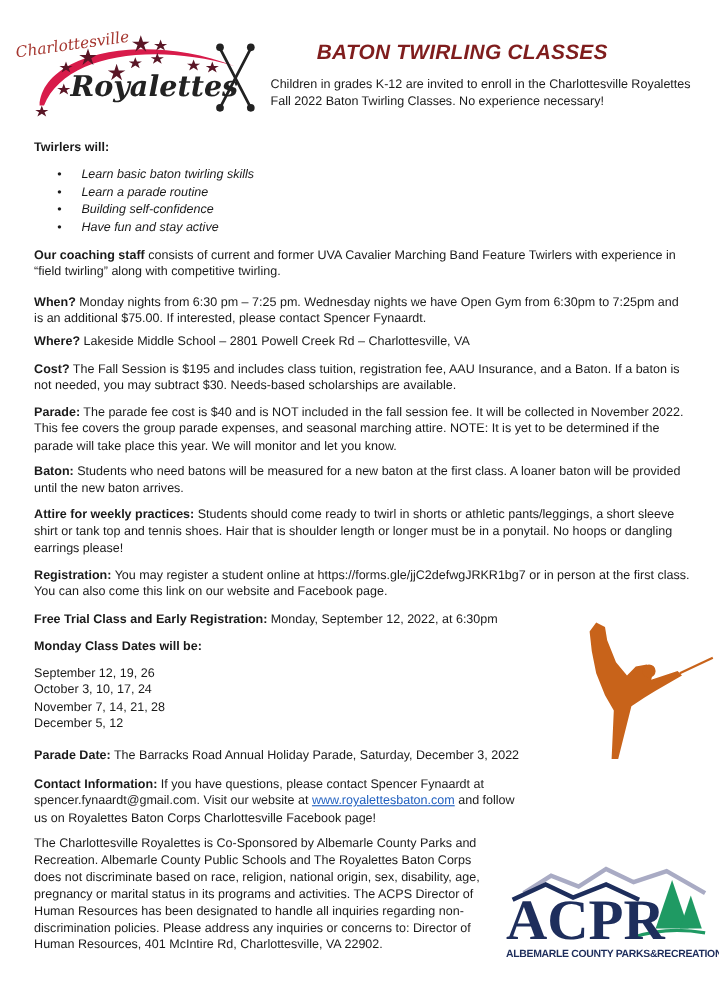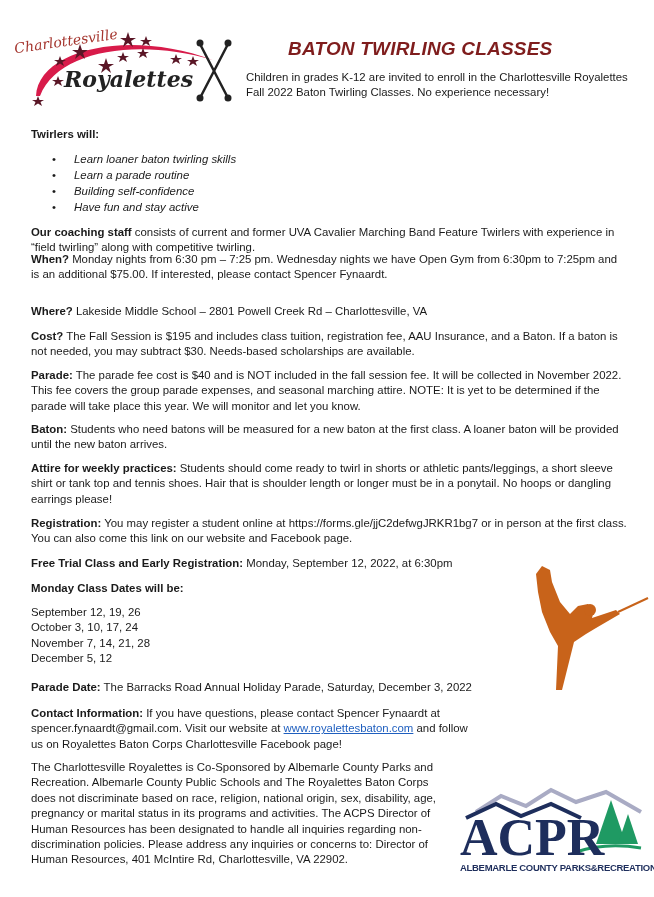--- a/index.html
+++ b/index.html
@@ -50,41 +50,41 @@
       <line x1="220" y1="34" x2="192" y2="88"></line>
     </g>
     <g fill="#222">
       <circle cx="192" cy="33" r="3.5"></circle>
         <circle cx="220" cy="33" r="3.5"></circle>
       <circle cx="192" cy="88" r="3.5"></circle>
         <circle cx="220" cy="88" r="3.5"></circle>
     </g>
   </svg>
   <span class="abs" style="left:6px;top:24px;font-family:'DejaVu Serif',serif;font-style:italic;font-size:14px;color:#a5362f;transform:rotate(-8deg);">Charlottesville</span>
-  <span class="abs" style="left:56px;top:62px;font-family:'DejaVu Serif',serif;font-style:italic;font-weight:bold;font-size:22px;color:#222;">Royalettes</span>
+  <span class="abs" style="left:56px;top:62px;font-family:'DejaVu Serif',serif;font-style:italic;font-weight:bold;font-size:26px;color:#222;">Royalettes</span>
 </div>
 
 <div class="abs title">BATON TWIRLING CLASSES</div>
 <div class="abs intro">Children in grades K-12 are invited to enroll in the Charlottesville Royalettes Fall 2022 Baton Twirling Classes.  No experience necessary!</div>
 
 <div class="abs para" style="top:127px;font-weight:bold;">Twirlers will:</div>
 <div class="abs bul">
   <ul>
-    <li>Learn loaner baton twirling skills</li>
+    <li>Learn basic baton twirling skills</li>
     <li>Learn a parade routine</li>
     <li>Building self-confidence</li>
     <li>Have fun and stay active</li>
   </ul>
 </div>
 
 <div class="abs para" style="top:225px;">
   <b>Our coaching staff</b><span> consists of current and former UVA Cavalier Marching Band Feature Twirlers with experience in “field twirling” along with competitive twirling.</span>
 </div>
 
-<div class="abs para" style="top:252px;">
+<div class="abs para" style="top:268px;">
   <b>When?</b><span>  Monday nights from 6:30 pm – 7:25 pm. Wednesday nights we have Open Gym from 6:30pm to 7:25pm and is an additional $75.00.  If interested, please contact Spencer Fynaardt.</span>
 </div>
 
 <div class="abs para" style="top:304px;">
   <b>Where?</b><span> Lakeside Middle School – 2801 Powell Creek Rd – Charlottesville, VA</span>
 </div>
 
 <div class="abs para" style="top:329px;">
   <b>Cost?</b><span> The Fall Session is $195 and includes class tuition, registration fee, AAU Insurance, and a Baton. If a baton is not needed, you may subtract $30. Needs-based scholarships are available.</span>
 </div>

